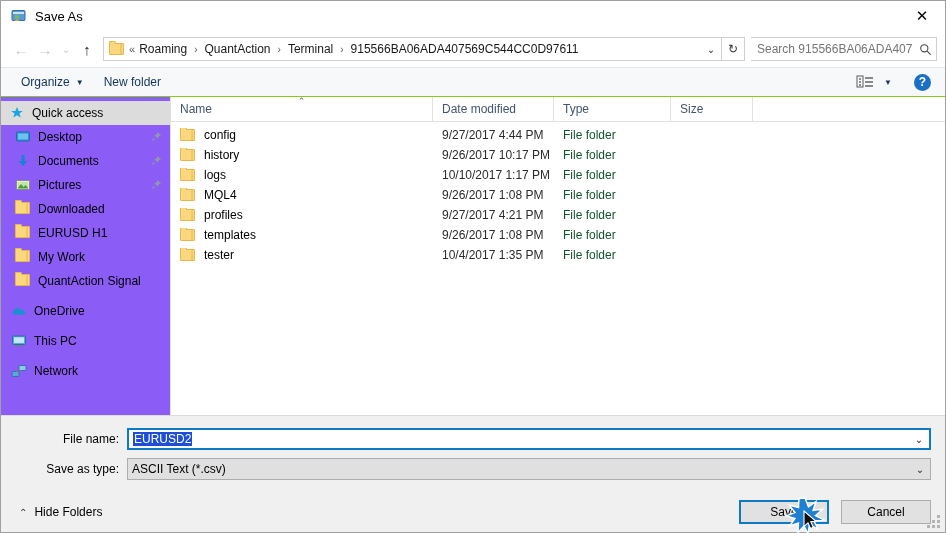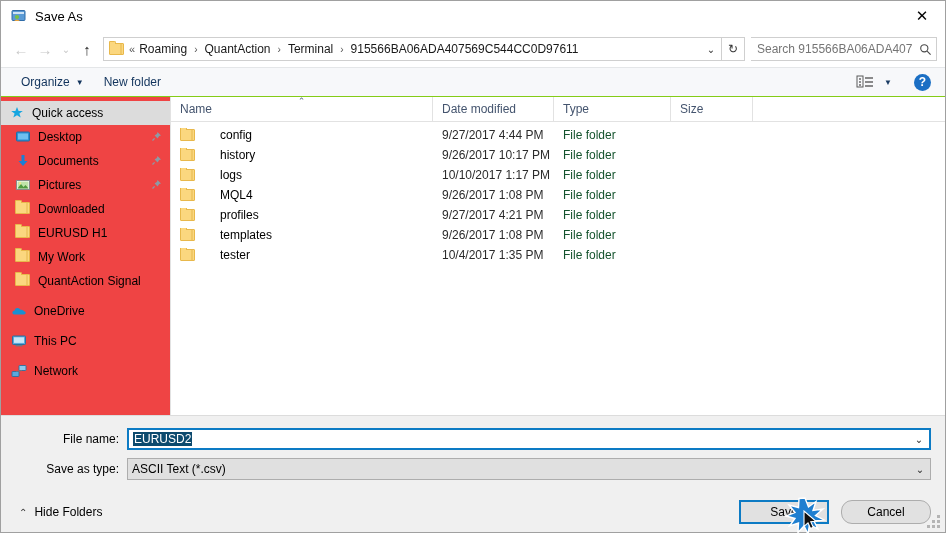--- a/index.html
+++ b/index.html
@@ -223,21 +223,21 @@
   
   .body {
     flex: 1 1 auto;
     display: flex;
     min-height: 0;
     background: #ffffff;
   }
   .sidebar {
     width: 170px;
     flex: 0 0 170px;
-    background: #ef4444;
+    background: #8b5cf6;
     border-right: 1px solid #e2e2e2;
     padding-top: 4px;
     box-sizing: border-box;
     overflow: hidden;
   }
   .side-item {
     height: 24px;
     display: flex;
     align-items: center;
     padding-left: 8px;
@@ -314,21 +314,20 @@
   }
   .cell-name {
     width: 262px;
     flex: 0 0 262px;
     display: flex;
     align-items: center;
     padding-left: 9px;
     box-sizing: border-box;
     overflow: hidden;
     white-space: nowrap;
-    gap: 16px;
   }
   .cell-date {
     width: 121px;
     flex: 0 0 121px;
     padding-left: 9px;
     box-sizing: border-box;
     color: #2b2b2b;
     white-space: nowrap;
   }
   .cell-type {
@@ -413,21 +412,21 @@
   .combo.disabledlook { background: #e0e0e0; border: 1px solid #adadad; }
   .combo-value {
     flex: 1 1 auto;
     padding-left: 4px;
     font-size: 12px;
     color: #000;
     overflow: hidden;
     white-space: nowrap;
   }
   .sel-text {
-    background: #0c4a6e;
+    background: #1d4ed8;
     color: #fff;
     padding: 1px 1px;
   }
   .combo-arrow {
     width: 20px;
     flex: 0 0 20px;
     text-align: center;
     font-size: 10px;
     color: #2b2b2b;
   }
@@ -458,21 +457,21 @@
     color: #000;
     display: flex;
     align-items: center;
     justify-content: center;
     box-sizing: border-box;
   }
   .btn.primary {
     border: 2px solid #0d7bc4;
     background: #e1e1e1;
   }
-  .btn + .btn { margin-left: 12px; border-radius: 11px; }
+  .btn + .btn { margin-left: 12px; }
 
   
   .click-fx {
     position: absolute;
     left: 45px;
     top: -4px;
     width: 42px;
     height: 40px;
     pointer-events: none;
   }

